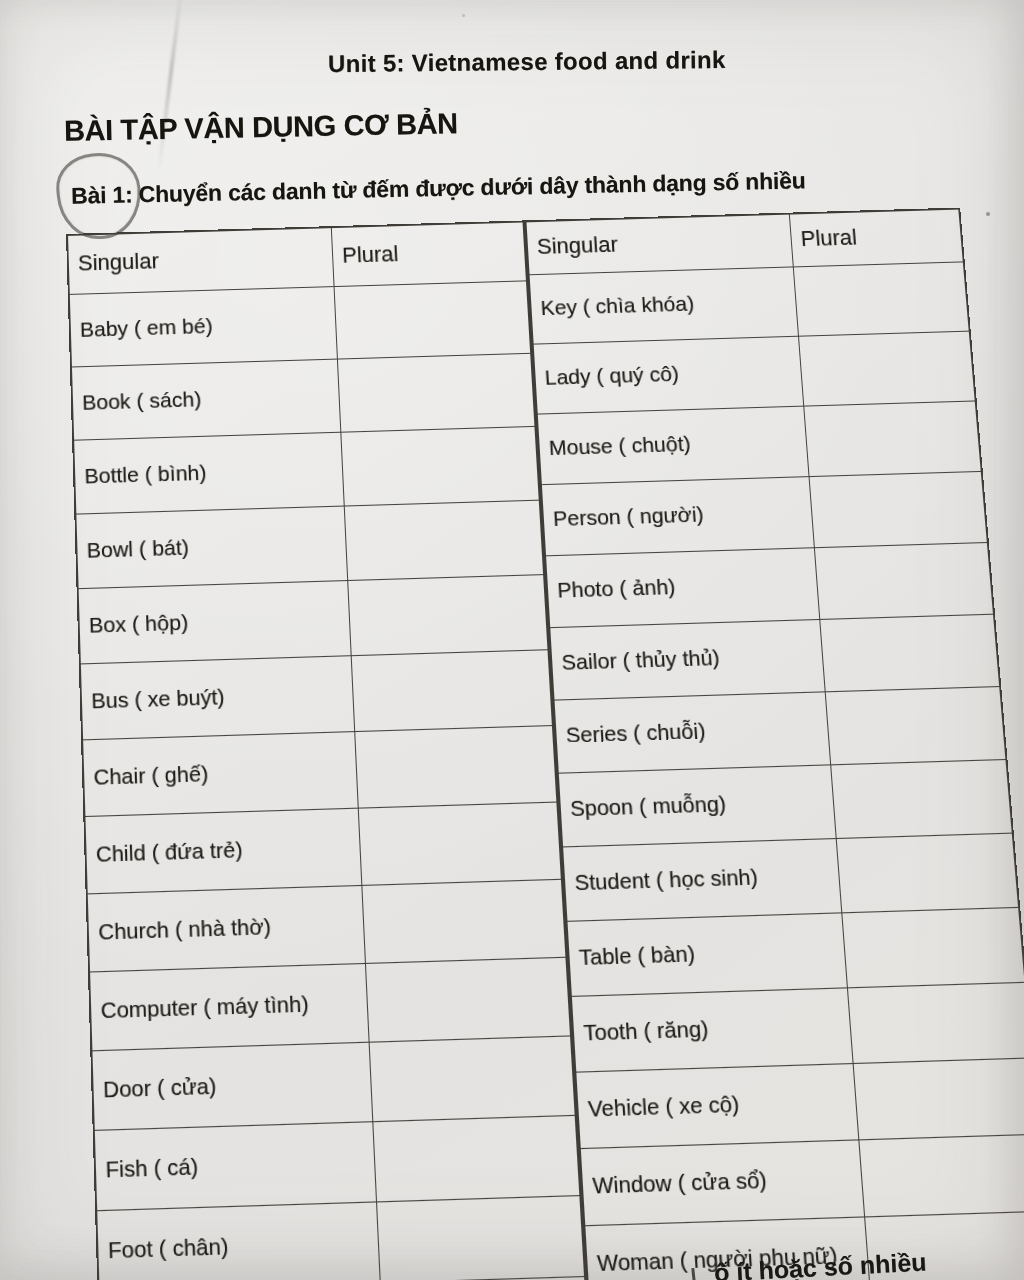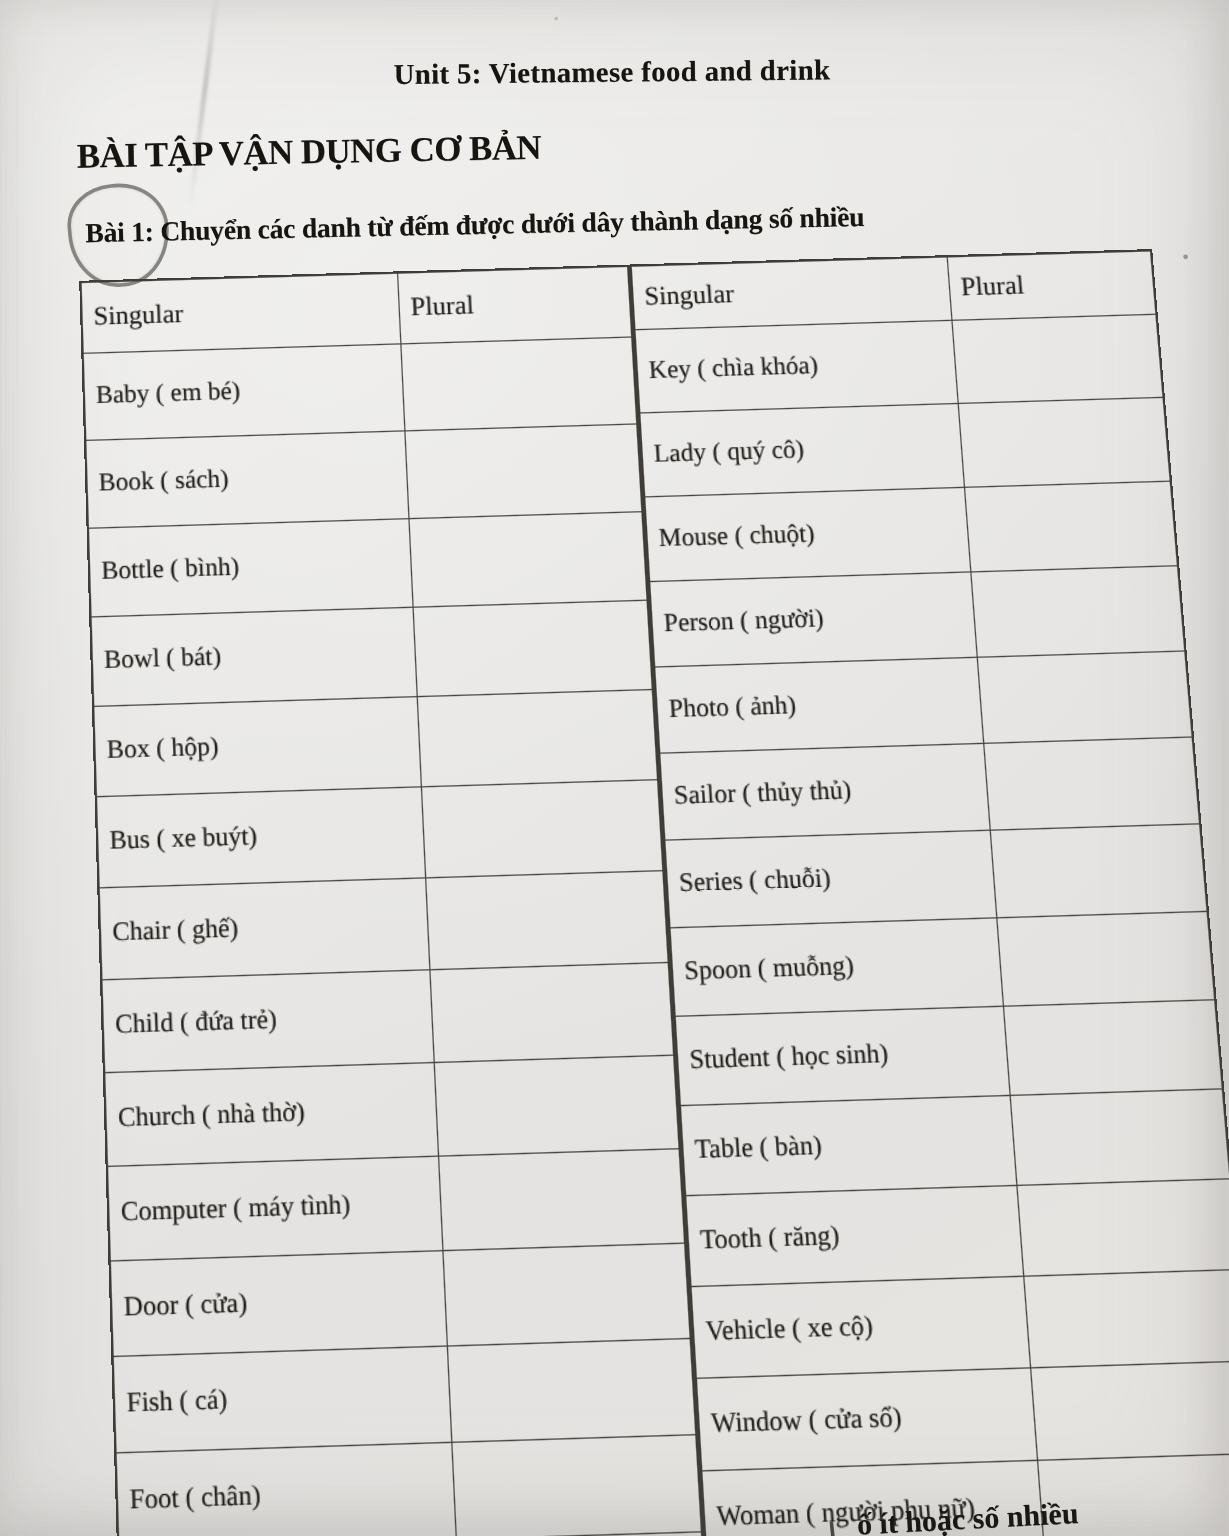--- a/index.html
+++ b/index.html
@@ -5,21 +5,21 @@
   html, body {
     margin: 0;
     padding: 0;
     background: #dfdedc;
   }
   .page {
     position: relative;
     width: 1024px;
     height: 1280px;
     overflow: hidden;
-    font-family: Liberation Serif, serif;
+    font-family: Liberation Sans, sans-serif;
     background:
       radial-gradient(140% 100% at 30% 20%, rgba(255,255,255,0.28), rgba(255,255,255,0) 60%),
       linear-gradient(148deg, #edecea 0%, #e8e7e5 30%, #e4e3e1 62%, #e6e4e1 100%);
     box-shadow:
       inset 0 0 110px rgba(135,131,124,0.20),
       inset -14px 0 34px rgba(120,118,114,0.12),
       inset 0 -18px 40px rgba(120,118,114,0.10);
     color: #1c1a16;
   }
   

